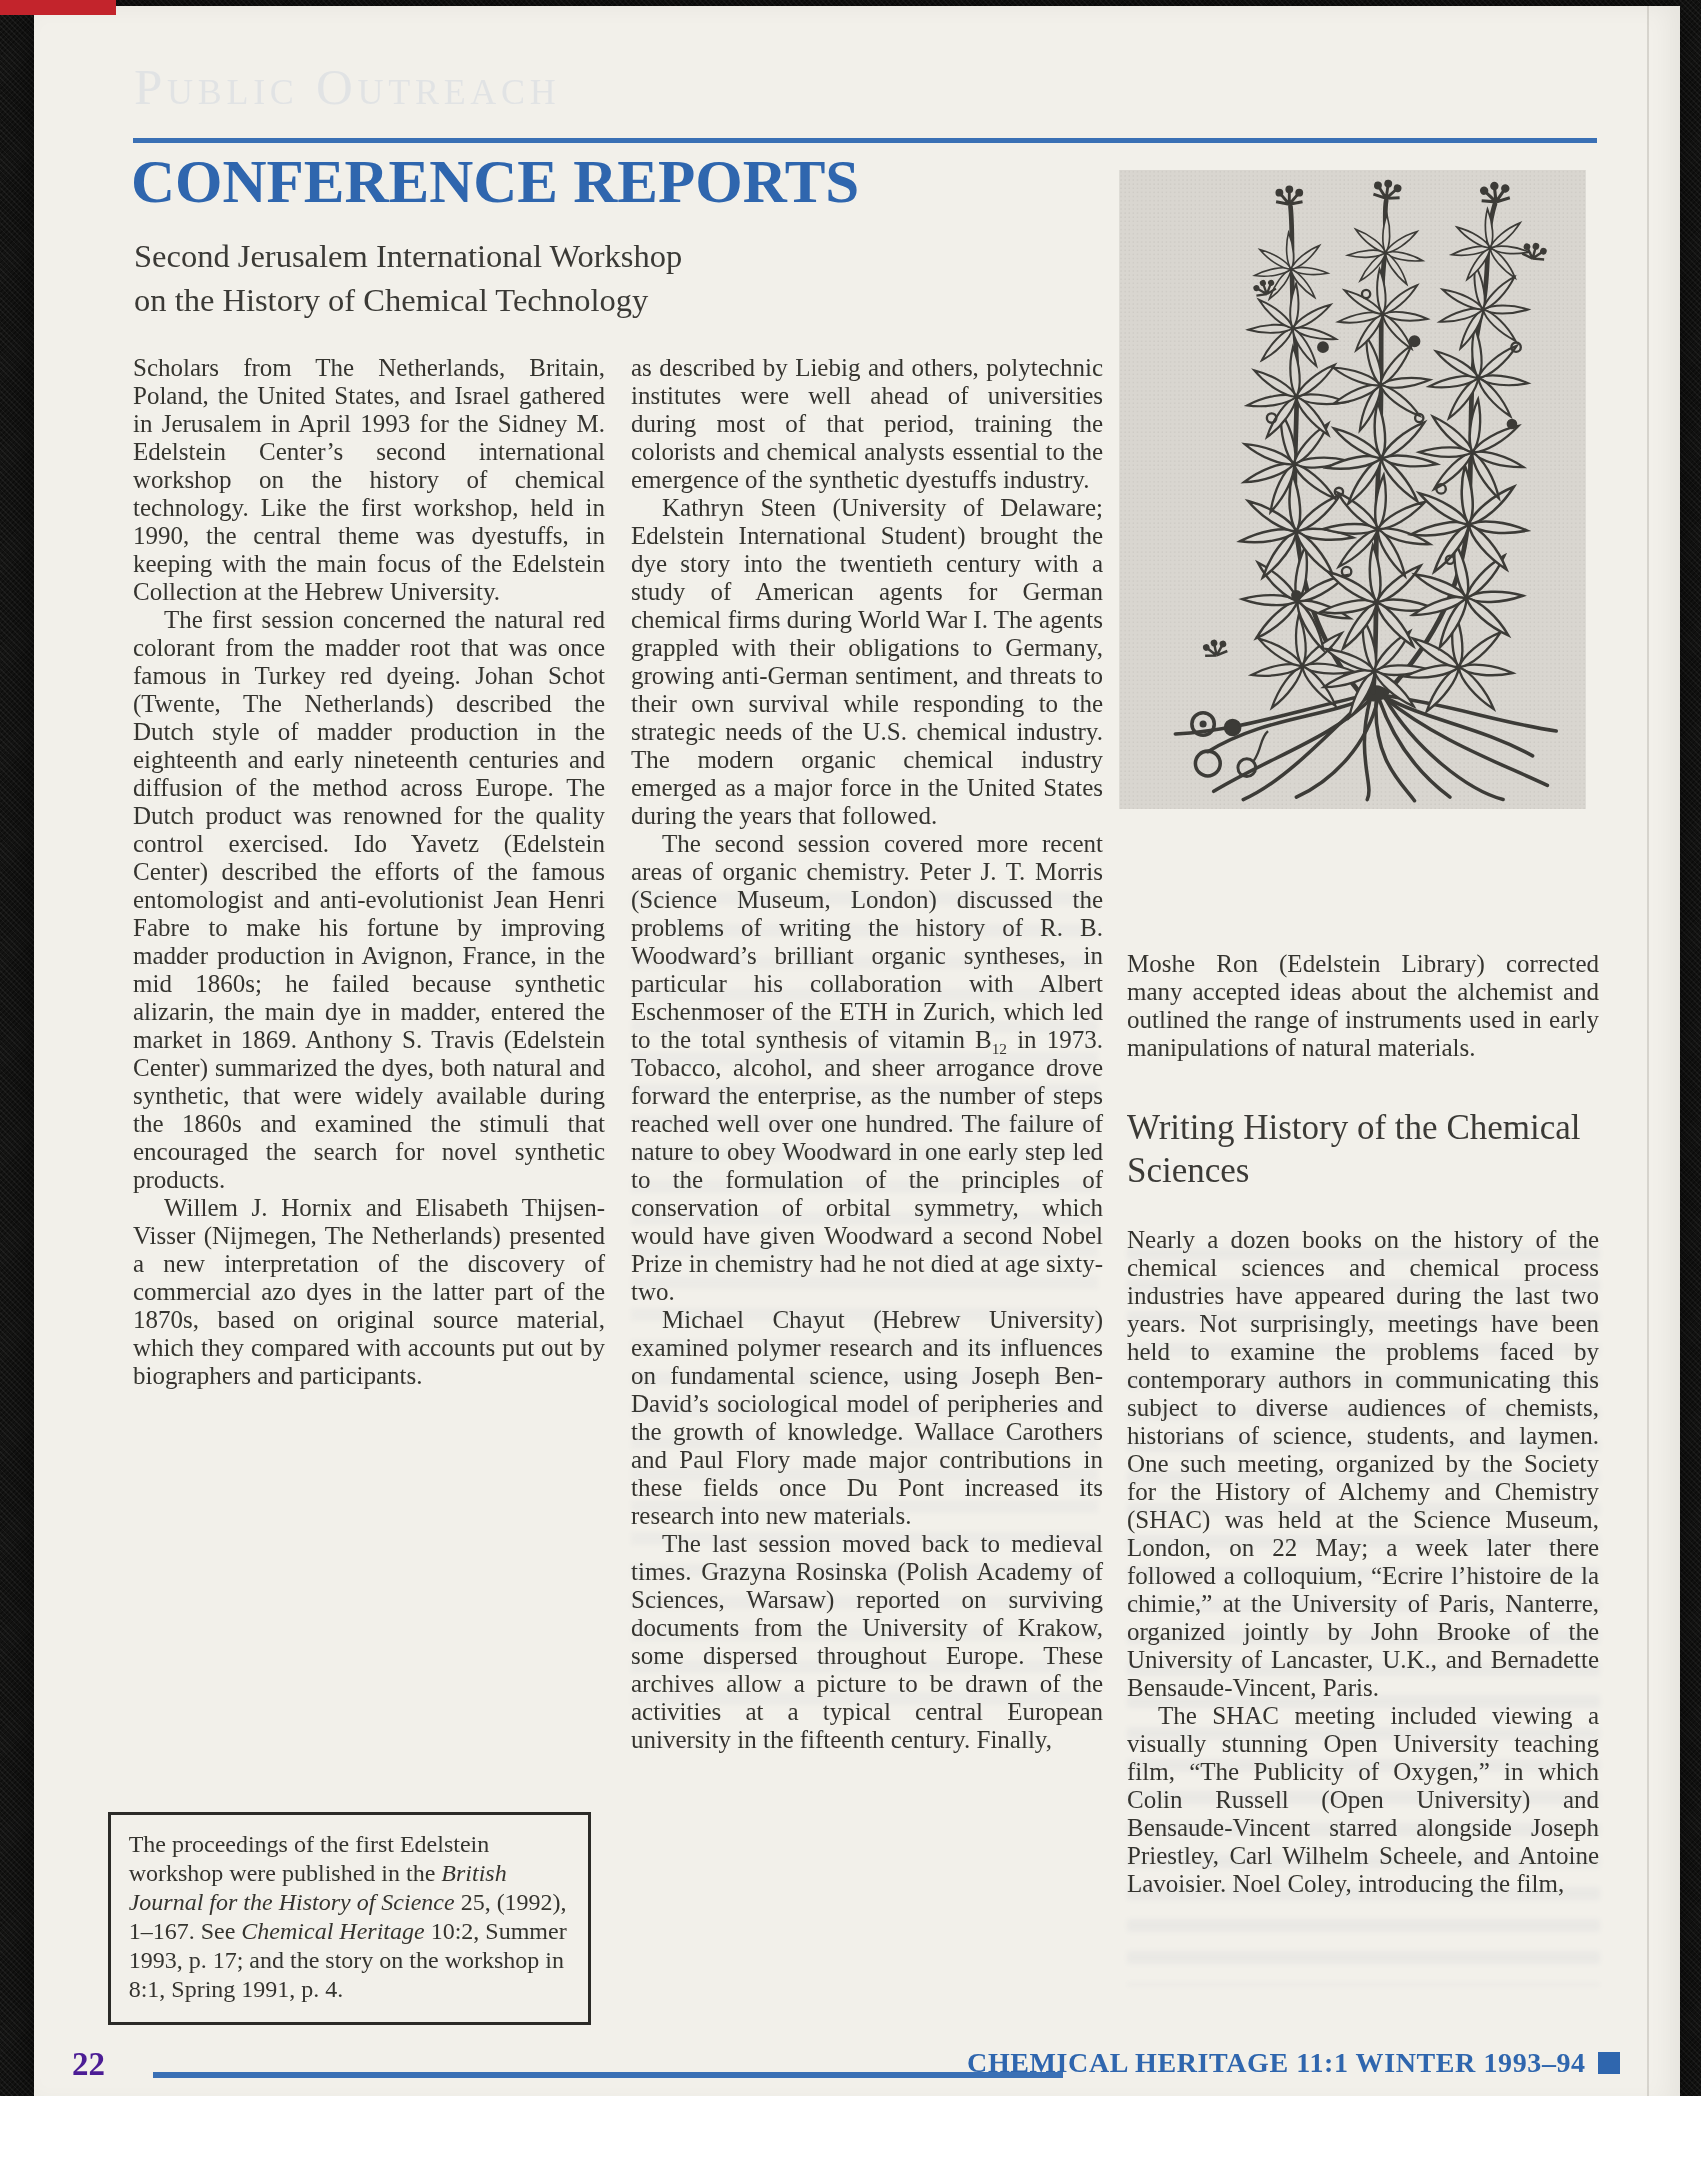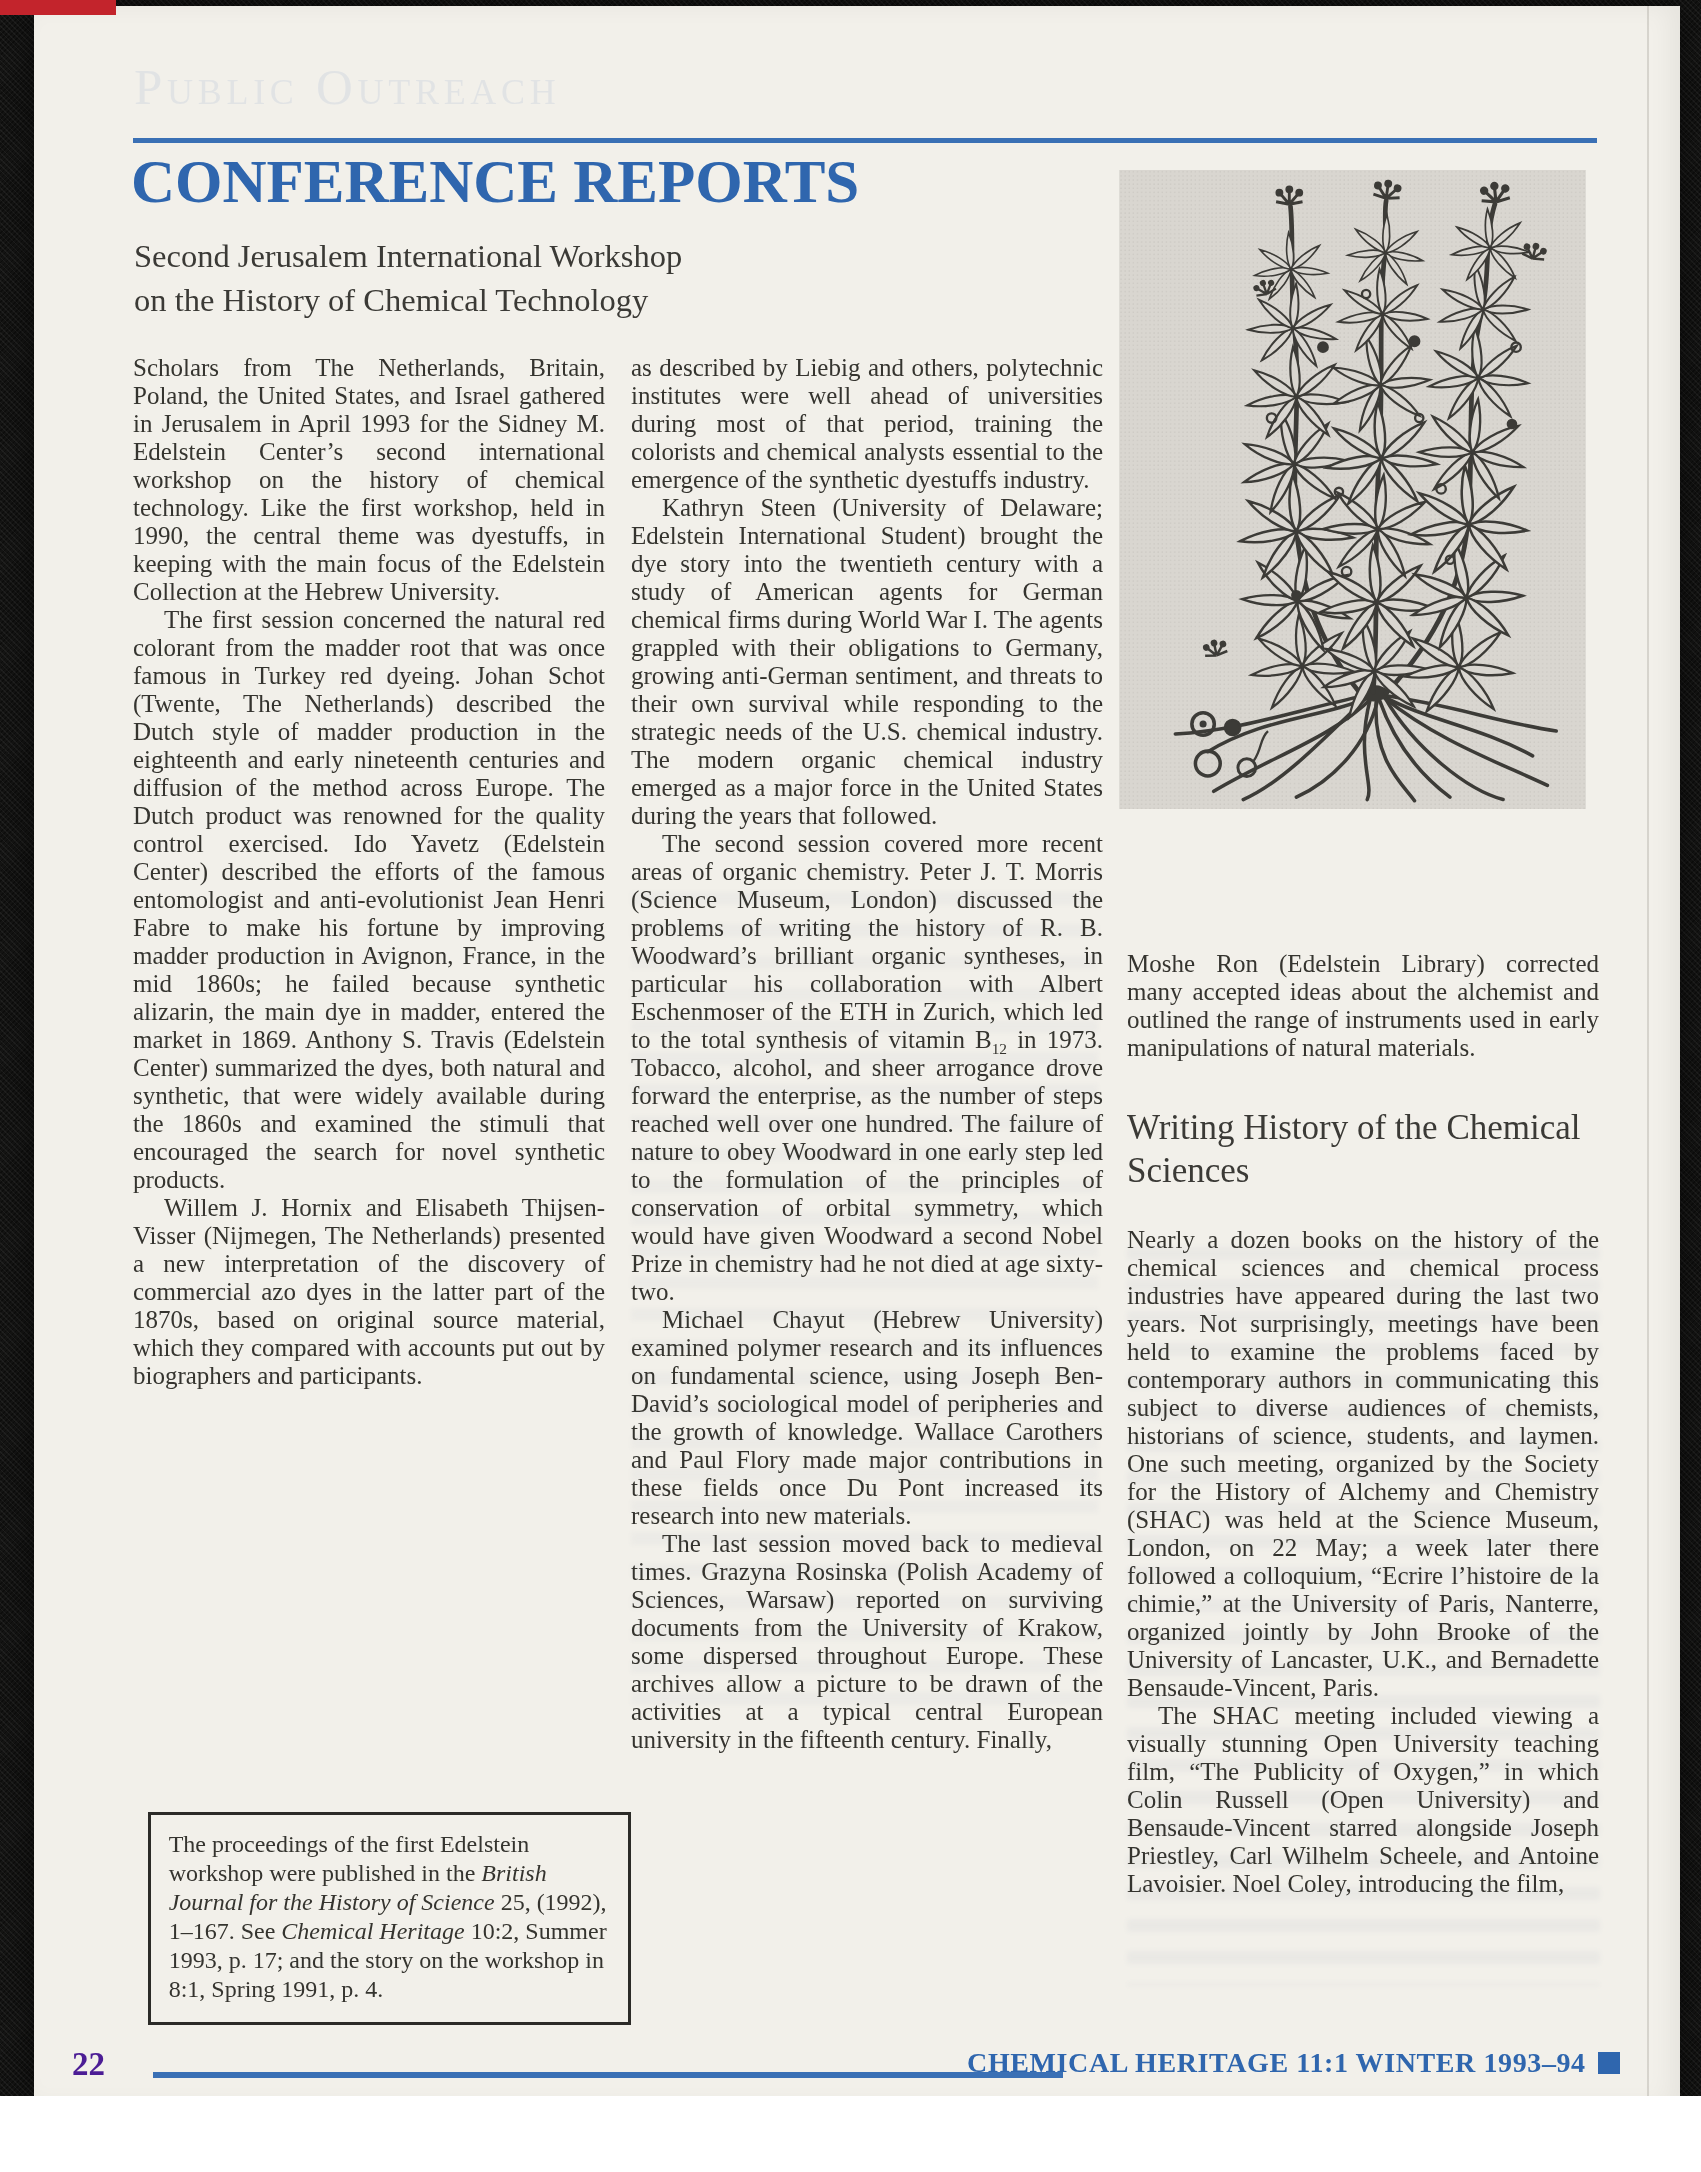--- a/index.html
+++ b/index.html
@@ -56,21 +56,21 @@
   }
   .caption .it, .notebox .it{font-style:italic;}
   .subhead{
     font-size:35px;line-height:43px;color:#3b3a36;text-align:left;
     margin:44px 0 34px 0;font-weight:normal;
   }
   .notebox{
     position:absolute;left:74px;top:1806px;width:442px;
     border:3px solid #2c2b28;background:#f2f0ea;
     padding:15.4px 17.7px 17.7px 17.7px;
-    font-size:24px;line-height:29px;color:#35342f;text-align:left;margin-left:40px;
+    font-size:24px;line-height:29px;color:#35342f;text-align:left;
   }
   sub{font-size:15.4px;line-height:0;}
   .footer-pageno{position:absolute;left:38px;top:2040px;font-size:33px;font-weight:bold;color:#4c1d95;}
   .footer-rule{position:absolute;left:119px;top:2066px;width:910px;height:5.9px;background:#3a70b5;}
   .footer-journal{
     position:absolute;right:60px;top:2041px;
     font-size:28px;font-weight:bold;color:#2f66ae;letter-spacing:0.6px;
     display:flex;align-items:center;gap:11.8px;
   }
   .footer-square{display:inline-block;width:22.5px;height:22.5px;background:#2f66ae;}

